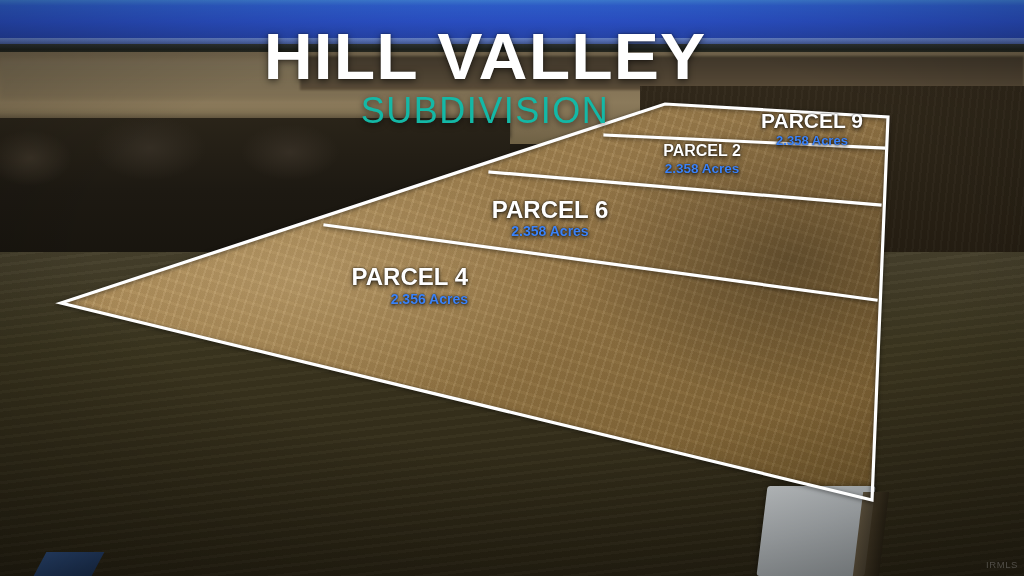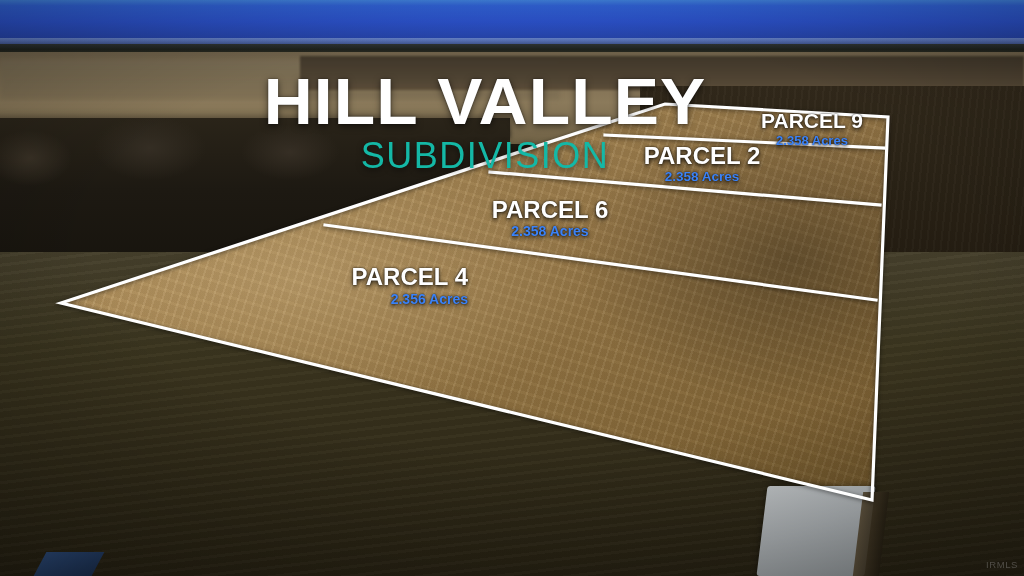--- a/index.html
+++ b/index.html
@@ -147,21 +147,20 @@
     transform:skewX(-28deg);
   }
 
   
   #boundary { left:0; top:0; width:1024px; height:576px; }
 
   
   #title-block {
     position:absolute; left:0; top:28px; width:970px; text-align:center;
     pointer-events:none;
-    margin-top:45px;
   }
   #main-title {
     font-size:64px; font-weight:bold; color:#ffffff;
     letter-spacing:1px; line-height:58px;
     text-shadow:0 2px 7px rgba(0,0,0,.55), 0 0 2px rgba(0,0,0,.5);
     font-stretch:condensed;
     transform:scaleX(1.06);
   }
   #sub-title {
     font-size:36px; font-weight:normal; color:#14b8a6;
@@ -179,21 +178,21 @@
     font-weight:bold; color:#3b82f6;
     text-shadow:0 2px 4px rgba(0,0,0,.75), 0 0 2px rgba(0,0,0,.8);
     line-height:1.1;
   }
 
   #lbl-p1 { left:712px; top:110px; width:200px; }
   #lbl-p1 .parcel-name  { font-size:21px; }
   #lbl-p1 .parcel-acres { font-size:13px; margin-top:2px; }
 
   #lbl-p2 { left:572px; top:143px; width:260px; }
-  #lbl-p2 .parcel-name  { font-size:24px; }
+  #lbl-p2 .parcel-name  { font-size:16px; }
   #lbl-p2 .parcel-acres { font-size:13.5px; margin-top:2px; }
 
   #lbl-p3 { left:420px; top:197px; width:260px; }
   #lbl-p3 .parcel-name  { font-size:24px; }
   #lbl-p3 .parcel-acres { font-size:14px; margin-top:2px; }
 
   #lbl-p4 { left:208px; top:264px; width:260px; }
   #lbl-p4 .parcel-name  { font-size:24px;text-align:right; }
   #lbl-p4 .parcel-acres { font-size:14px; margin-top:3px;text-align:right; }
 

